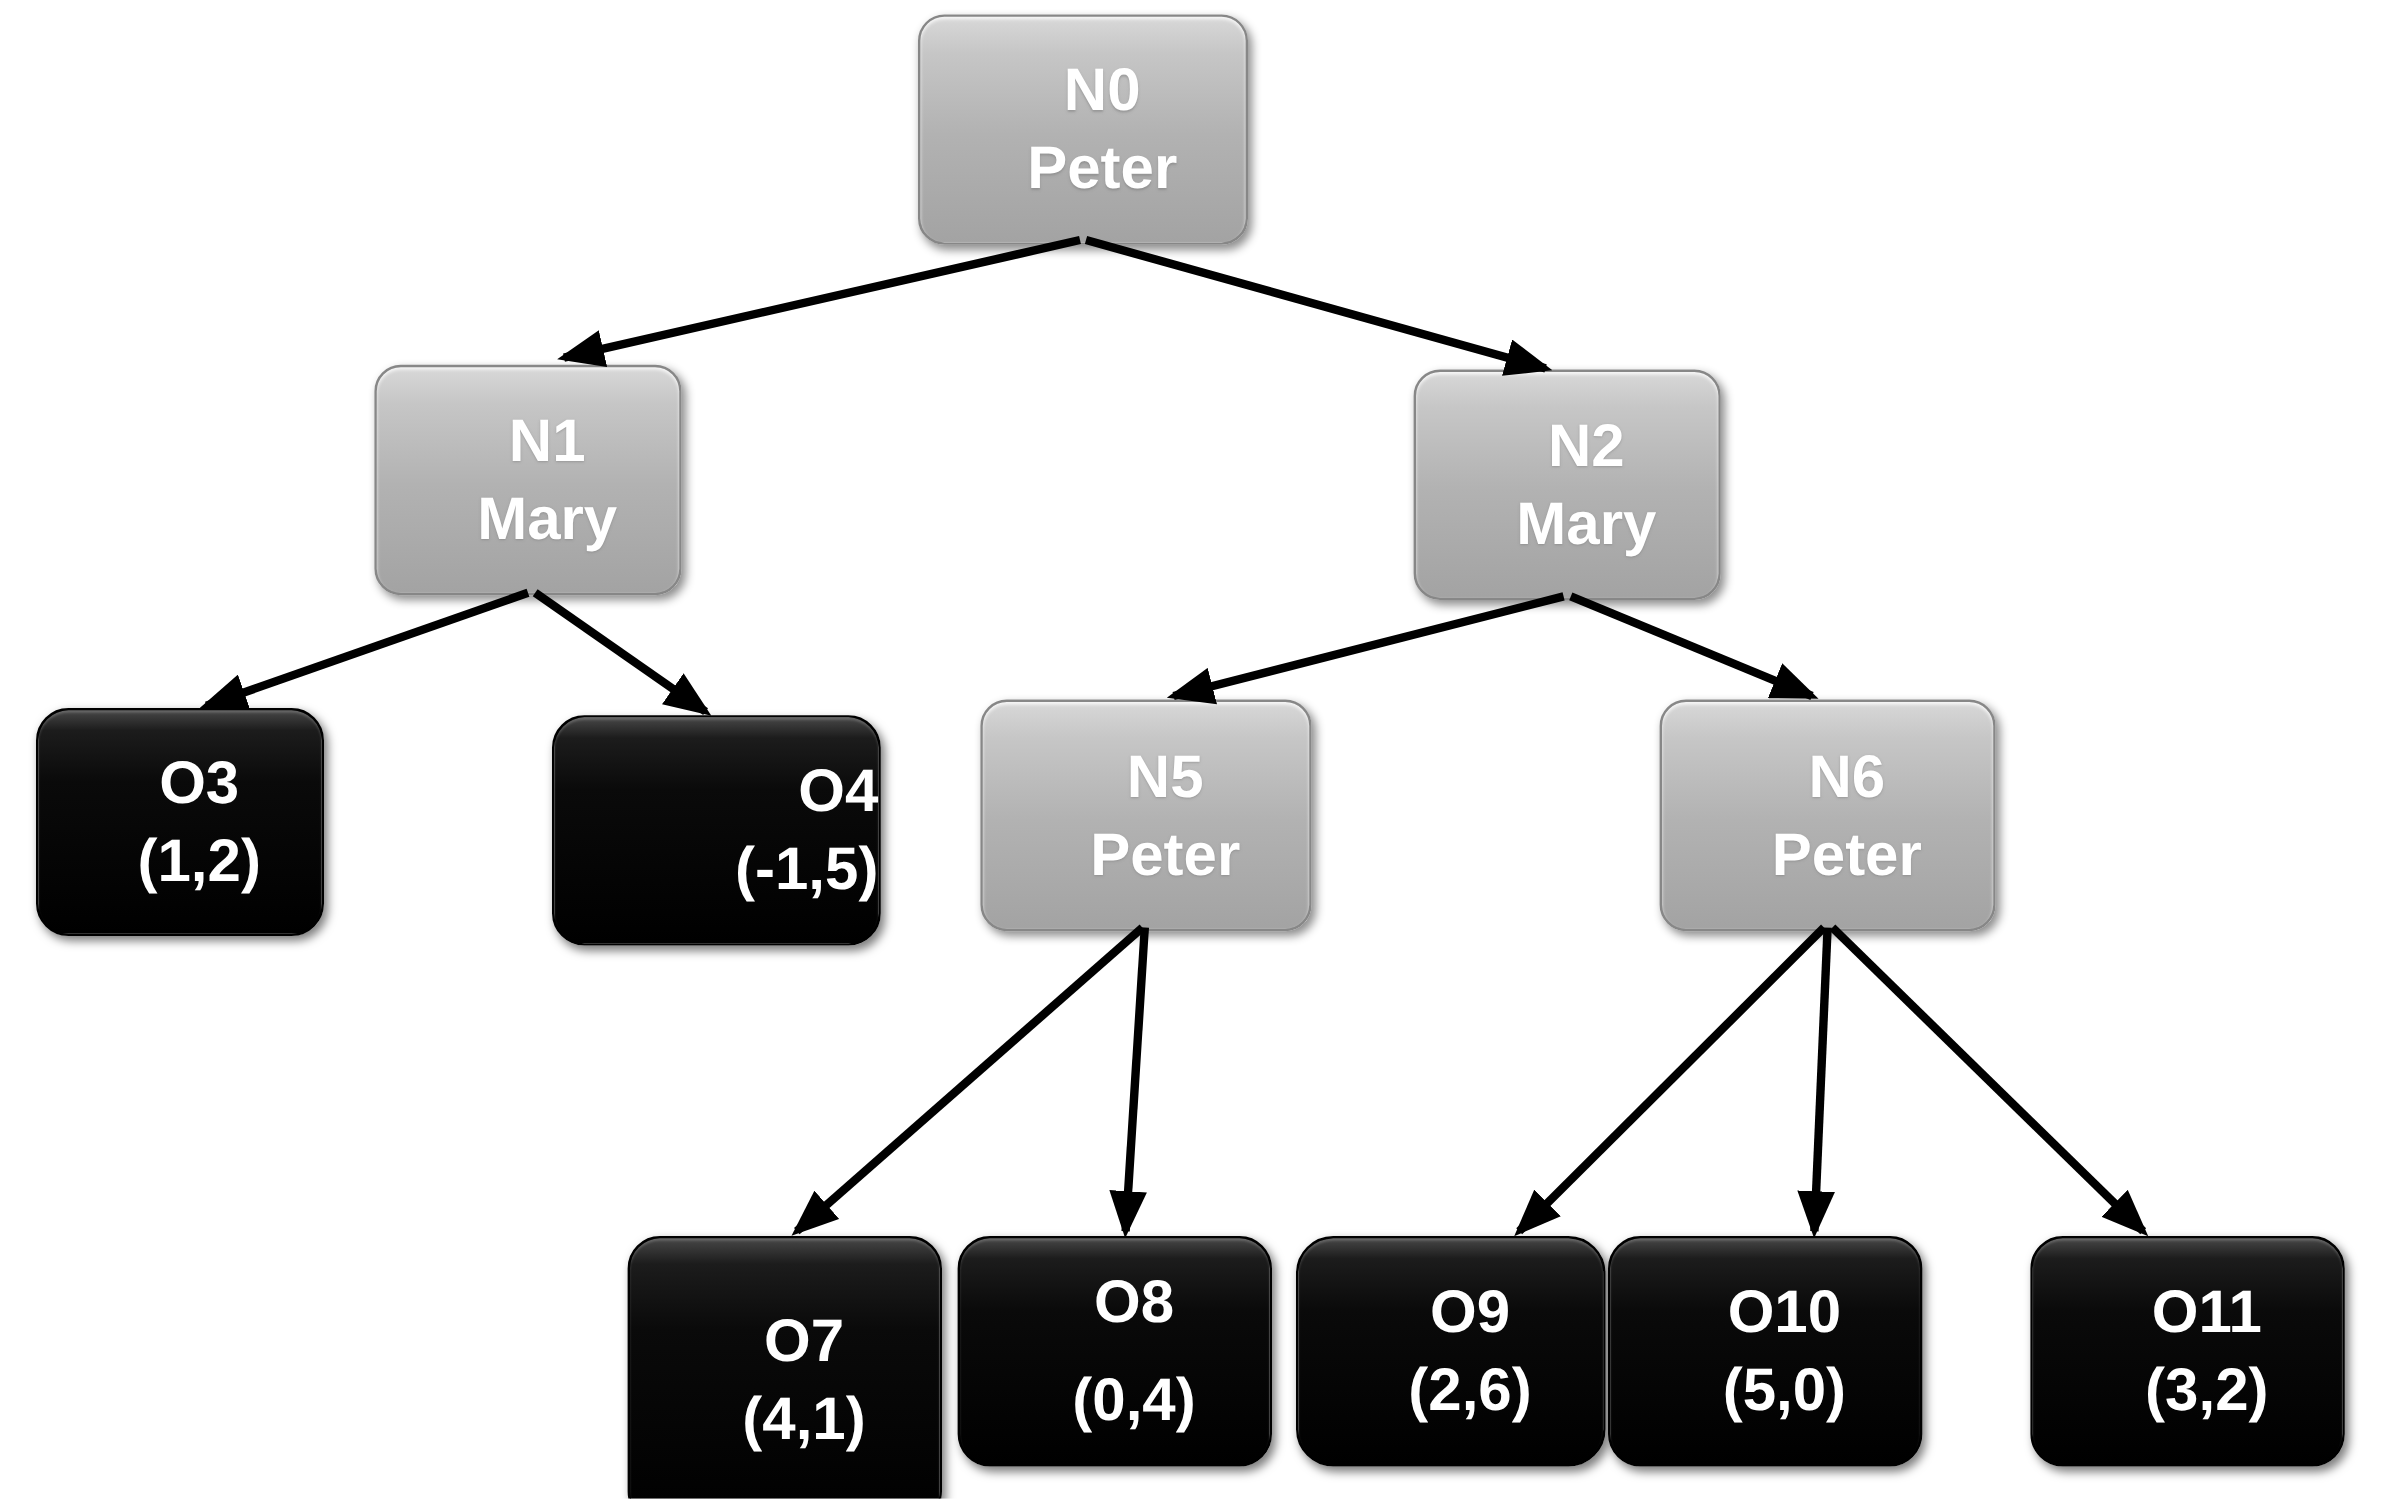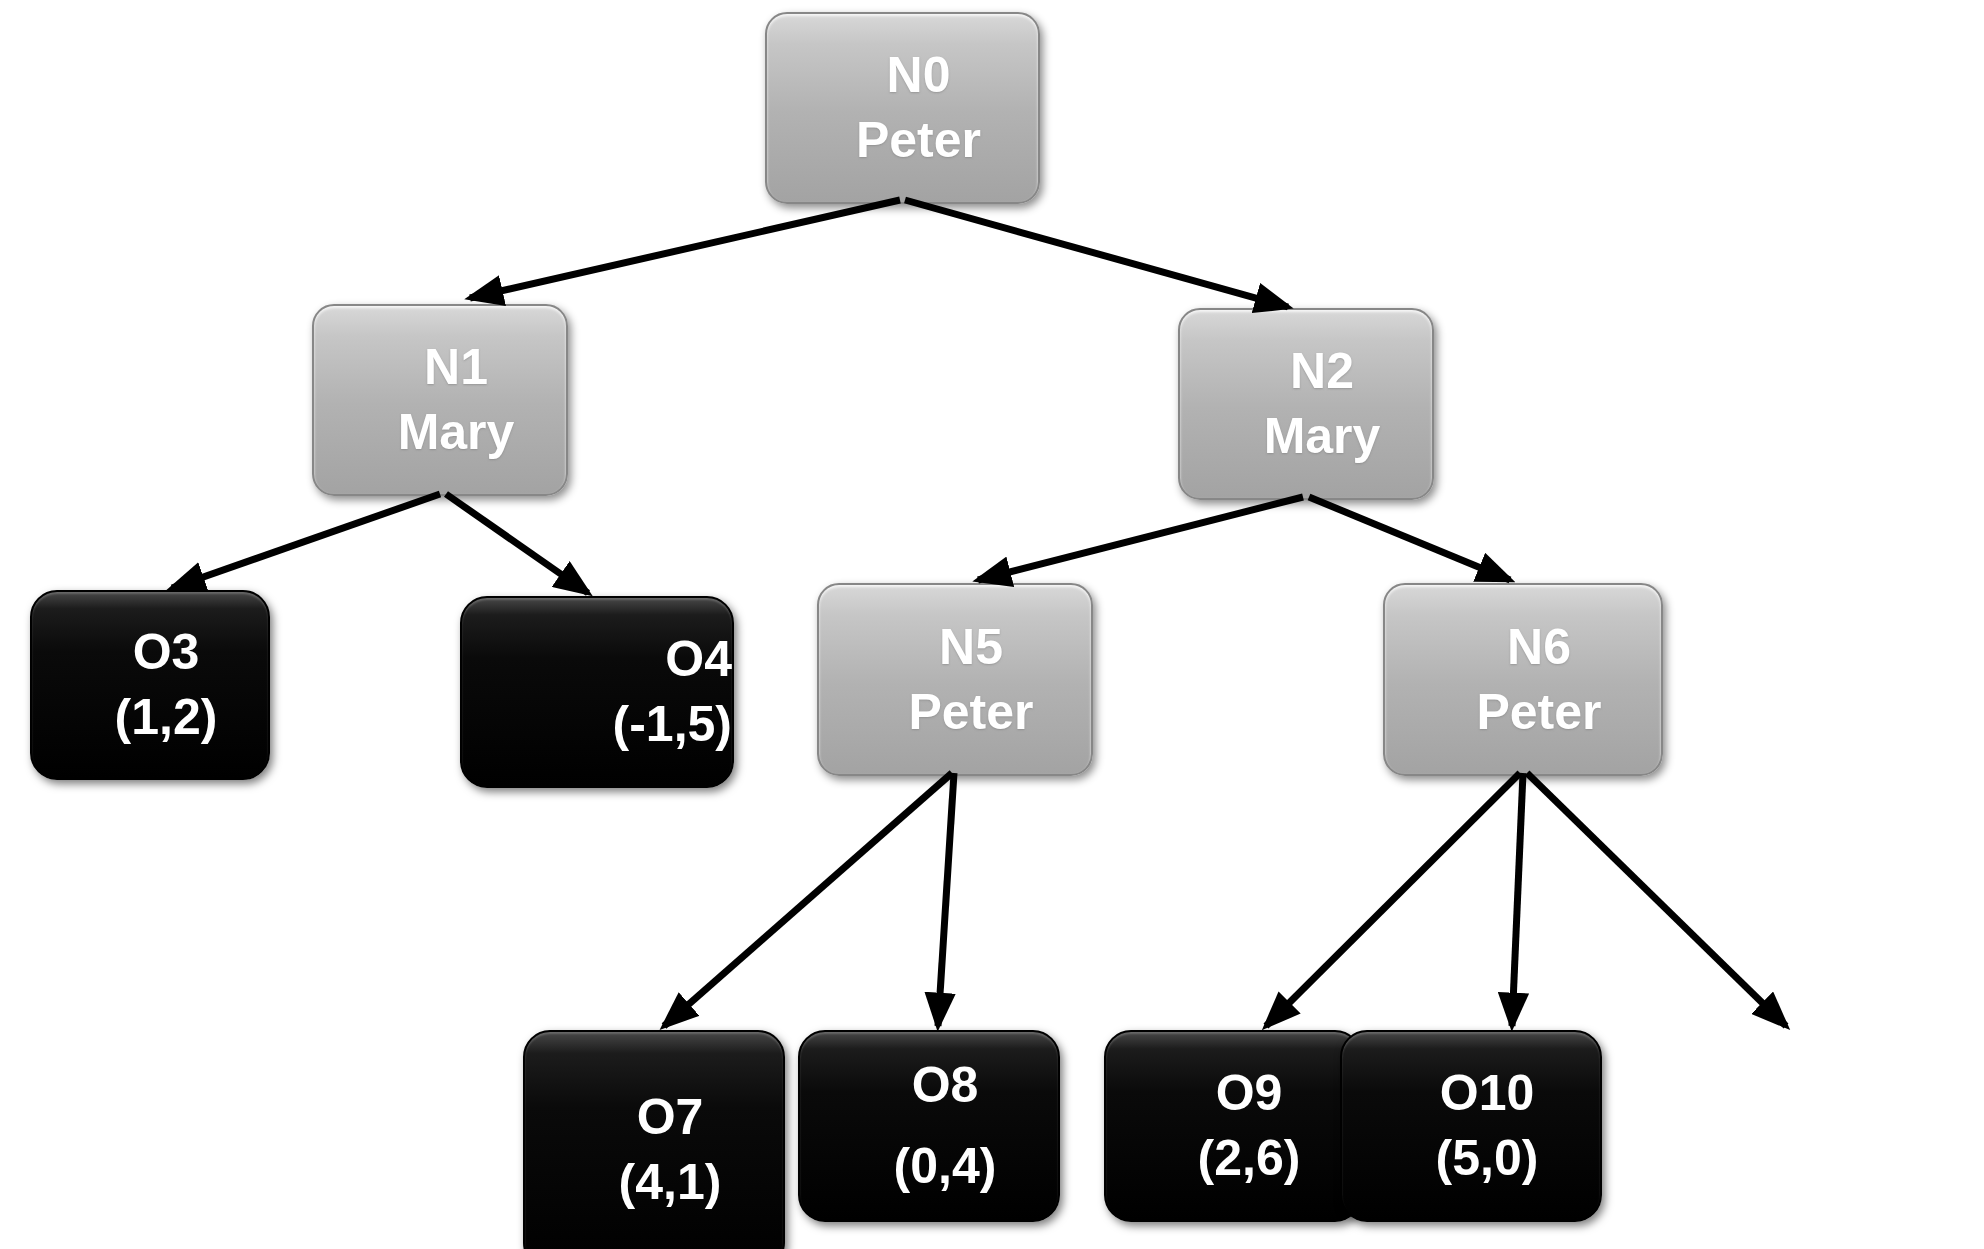--- a/index.html
+++ b/index.html
@@ -42,21 +42,21 @@
   
   #node-n0  { left: 765px;  top: 12px;   width: 275px; height: 192px; }
   #node-n1  { left: 312px;  top: 304px;  width: 256px; height: 192px; }
   #node-n2  { left: 1178px; top: 308px;  width: 256px; height: 192px; }
   #node-o3  { left: 30px;   top: 590px;  width: 240px; height: 190px; }
   #node-o4  { left: 460px;  top: 596px;  width: 274px; height: 192px; align-items: flex-end; }
   #node-n5  { left: 817px;  top: 583px;  width: 276px; height: 193px; }
   #node-n6  { left: 1383px; top: 583px;  width: 280px; height: 193px; }
   #node-o7  { left: 523px;  top: 1030px; width: 262px; height: 240px; }
   #node-o8  { left: 798px;  top: 1030px; width: 262px; height: 192px; gap: 16px; }
-  #node-o9  { left: 1104px; top: 1030px; width: 258px; height: 192px; }
+  #node-o9  { left: 1080px; top: 1030px; width: 258px; height: 192px; border-radius: 31px; }
   #node-o10 { left: 1340px; top: 1030px; width: 262px; height: 192px; text-align: center; }
   #node-o11 { left: 1692px; top: 1030px; width: 262px; height: 192px; }
   #edges-layer {
     position: absolute;
     left: 0; top: 0;
     width: 1984px;
     height: 1249px;
     pointer-events: none;
   }
 </style>
@@ -113,20 +113,24 @@
   <div class="node leaf" id="node-o9">
     <div class="ln">O9</div>
     <div class="ln">(2,6)</div>
   </div>
 
   <div class="node leaf" id="node-o10">
     <div class="ln">O10</div>
     <div class="ln">(5,0)</div>
   </div>
 
+  <div class="node leaf" id="node-o11">
+    <div class="ln">O11</div>
+    <div class="ln">(3,2)</div>
+  </div>
 
   <svg id="edges-layer" viewBox="0 0 1984 1249" xmlns="http://www.w3.org/2000/svg">
     <defs>
       <marker id="arrowhead" viewBox="0 0 10 8" refX="8.5" refY="4" markerWidth="5.6" markerHeight="4.5" orient="auto" markerUnits="strokeWidth">
         <path d="M0,0 L10,4 L0,8 Z" fill="#000000"></path>
       </marker>
     </defs>
     <g stroke="#000000" stroke-width="7" marker-end="url(#arrowhead)">
       <line x1="900" y1="200" x2="470" y2="298"></line>
       <line x1="905" y1="200" x2="1288" y2="307"></line>

